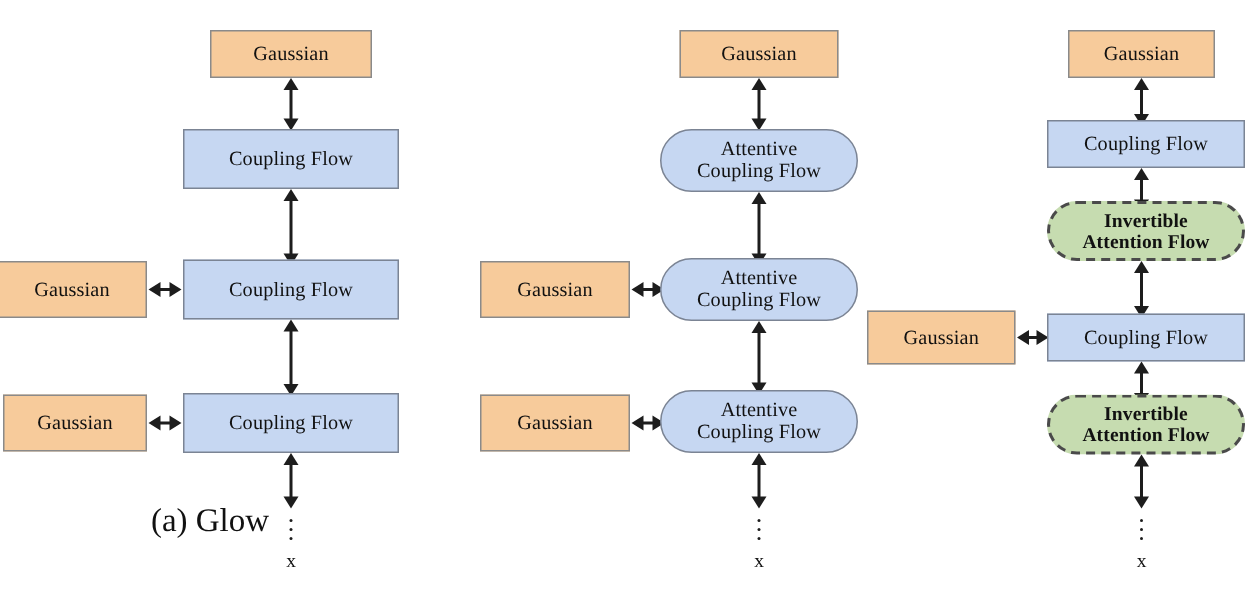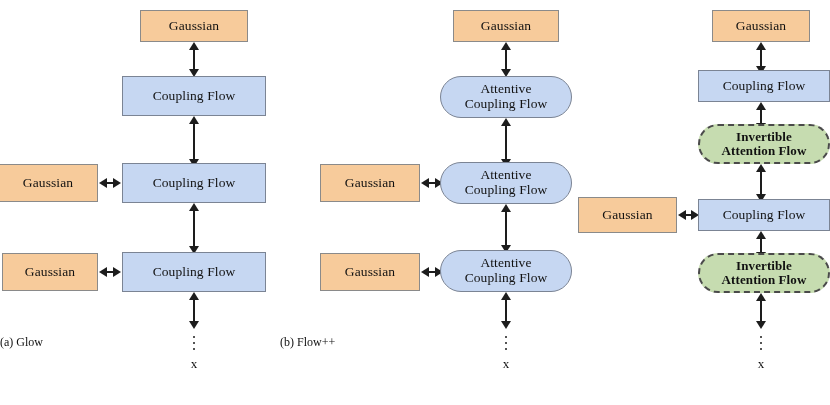--- a/index.html
+++ b/index.html
@@ -18,21 +18,21 @@
 
   .figure {
     position: absolute;
     left: 0; top: 0;
     width: 830px;
     height: 405px;
   }
 
   .panel {
     position: absolute;
-    top: 8px;
+    top: 18px;
     height: 346px;
   }
   .panel-a { left: 0px;   width: 280px; }
   .panel-b { left: 280px; width: 285px; }
   .panel-c { left: 565px; width: 265px; }
 
   
   .node {
     position: absolute;
     box-sizing: border-box;
@@ -130,22 +130,22 @@
     font-size: 13px;
     text-align: center;
     width: 20px;
   }
 
   
   .caption {
     position: absolute;
     bottom: 4px;
     width: 100%;
-    text-align: left;
-    font-size: 12px;
+    text-align: center;
+    font-size: 22px;
   }
   .caption .cap-name.bold { font-weight: bold; }
 </style>
 </head>
 <body>
 
 <div class="figure">
 
   <div class="panel panel-a">
 
@@ -217,24 +217,20 @@
     <div class="arrow-v" style="left:225px; top:291px; height:23px;"></div>
 
     <div class="vdots" style="left:220px; top:322px; width:12px; height:26px;">
       <span class="dot"></span>
       <span class="dot"></span>
       <span class="dot"></span>
     </div>
 
     <div class="input-label" style="left:216px; top:348px;">x</div>
 
-    <div class="caption">
-      <span class="cap-idx">(b)</span>
-      <span class="cap-name">Flow++</span>
-    </div>
   </div>
 
   <div class="panel panel-c">
 
     <div class="node orange" style="left:147px; top:2px; width:98px; height:32px;">Gaussian</div>
 
     <div class="arrow-v" style="left:195px; top:41px; height:18px;"></div>
 
     <div class="node blue" style="left:133px; top:62px; width:132px; height:32px;">Coupling Flow</div>
 

